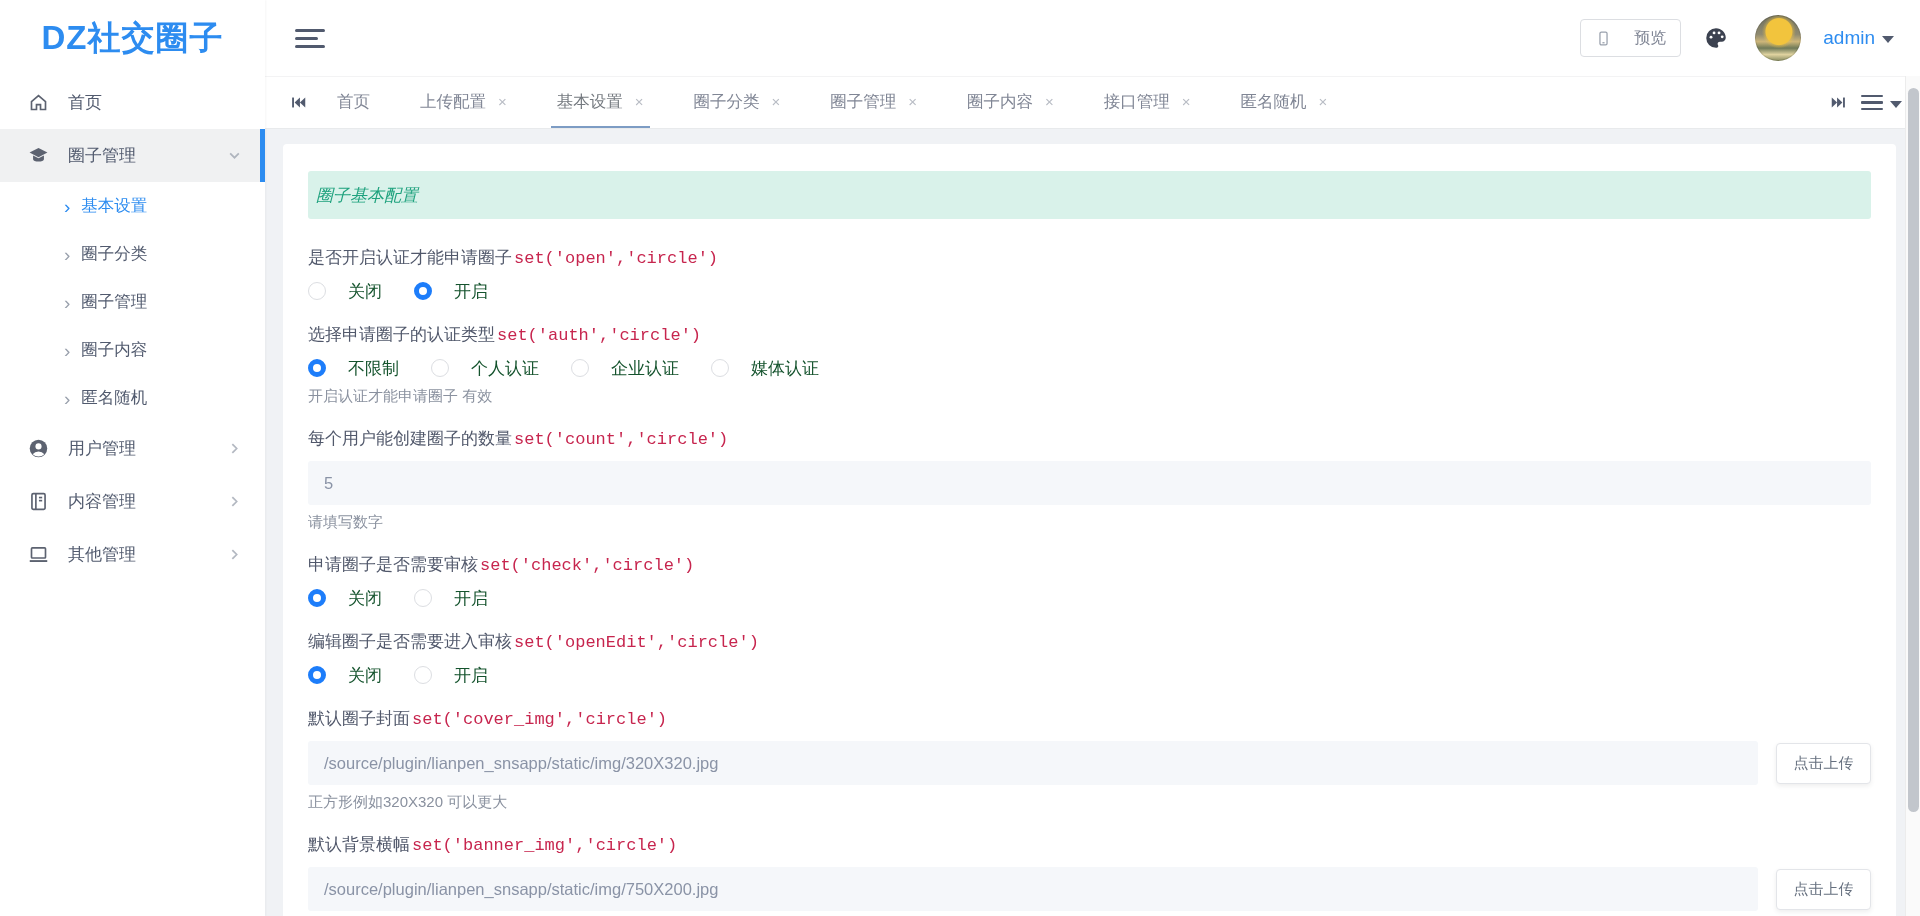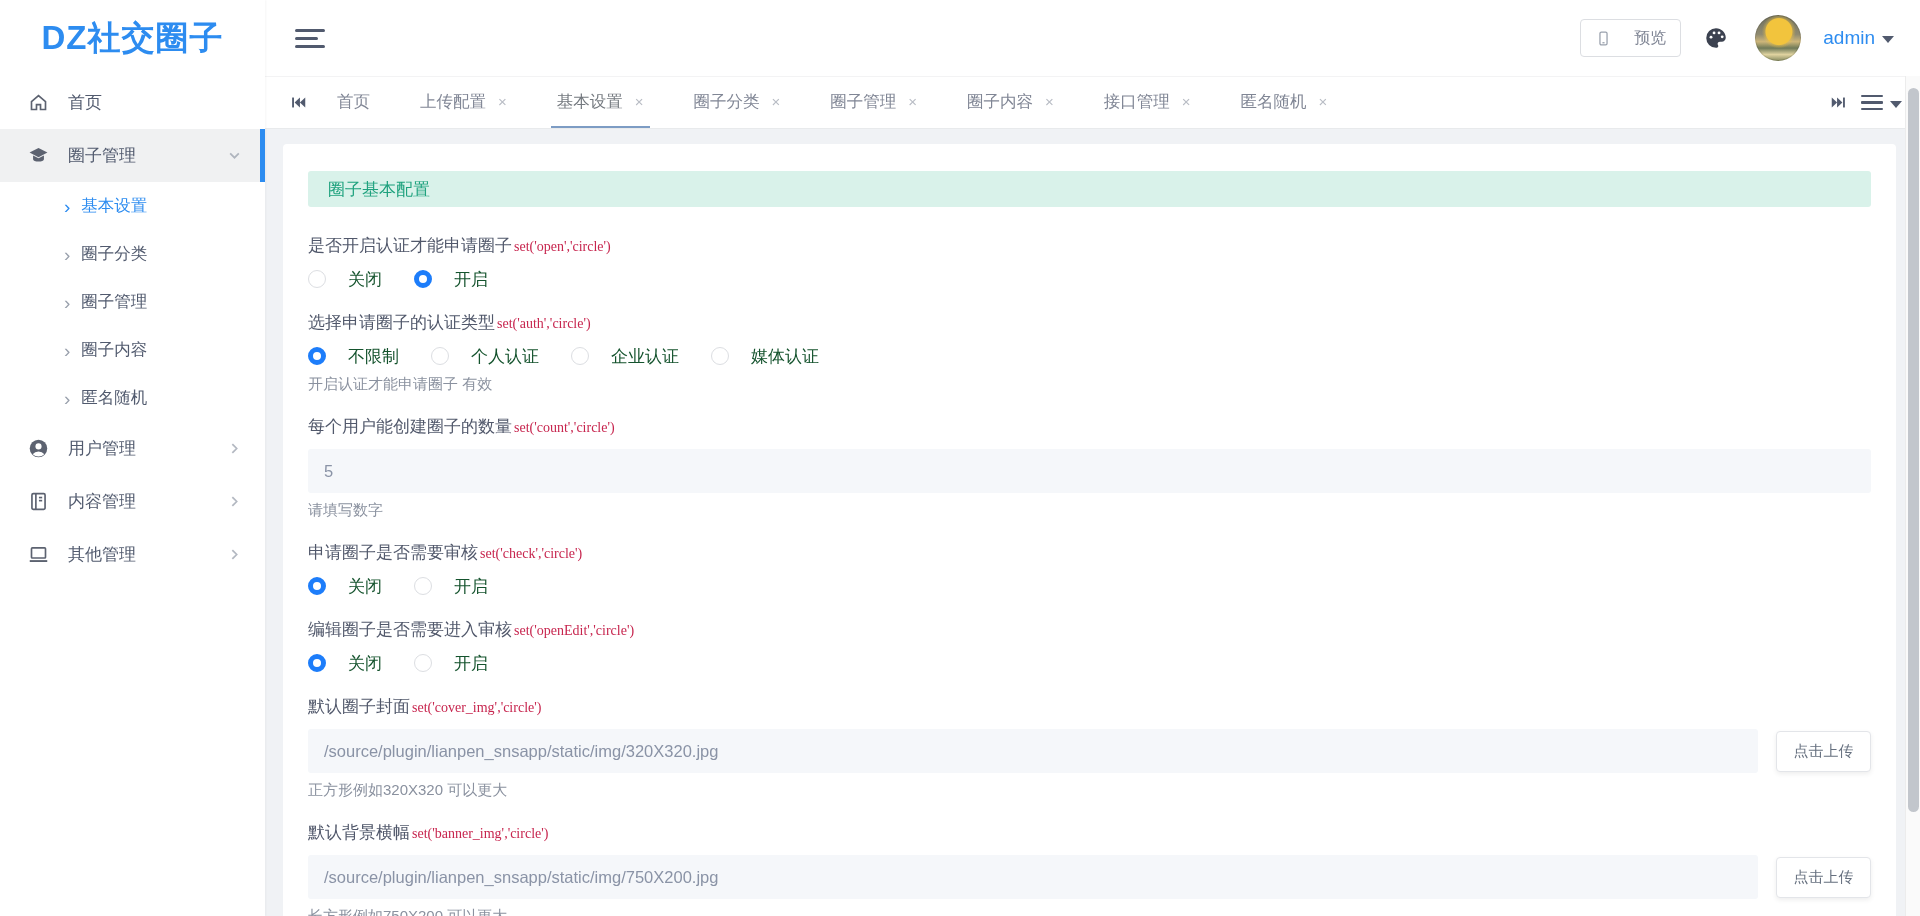--- a/index.html
+++ b/index.html
@@ -63,27 +63,27 @@
   .tab.active { border-bottom-color:#7d9cc4; color:#74797f; }
   .tab .x { font-size:15px; color:#b8bcc4; line-height:1; cursor:pointer; }
   .tab-menu { display:flex; align-items:center; gap:7px; cursor:pointer; padding-left:8px; }
   .tab-menu .bars { width:22px; }
   .tab-menu .bars span { display:block; height:2.6px; background:#515a6e; margin:4px 0; border-radius:1px; }
 
   
   .content { flex:1; background:#f0f2f5; overflow:hidden; position:relative; }
   .card { margin:15px 24px 0 18px; background:#fff; border-radius:4px; padding:27px 25px 60px;
     min-height:900px; }
-  .banner { background:#d9f2ea; color:#1fa27e; border-radius:3px; height:36px;
-    display:flex; align-items:center; padding:0 20px; font-size:17px; }
+  .banner { background:#d9f2ea; color:#1fa27e; border-radius:3px; height:48px;
+    display:flex; align-items:center; padding:0 8px; font-size:17px;font-style:italic; }
   .fields { padding-top:3px; }
   .field { margin-top:21px; }
   .field:first-child { margin-top:24px; }
   .f-label { font-size:17px; color:#51586b; line-height:24px; }
-  .f-label code { font-family:Liberation Serif, serif; font-size:14px;
+  .f-label code { font-family:Liberation Mono, monospace; font-size:17px;
     color:#c7254e; margin-left:2px; }
   .radio-row { margin-top:9px; display:flex; align-items:center; height:22px; }
   .radio { display:inline-flex; align-items:center; gap:22px; margin-right:32px; font-size:17px;
     color:#14532d; cursor:pointer; }
   .dot { width:18px; height:18px; border-radius:50%; border:1px solid #dcdee2; background:#fff; }
   .dot.on { border:5.5px solid #1d7dfa; }
   .text-input { margin-top:9px; width:100%; height:44px; background:#f5f7fa; border:none; outline:none;
     border-radius:3px; padding:0 16px; font-size:16.5px; color:#8a93a6;
     font-family:"Liberation Sans","DejaVu Sans",sans-serif; }
   .upload-row { display:flex; align-items:center; }

